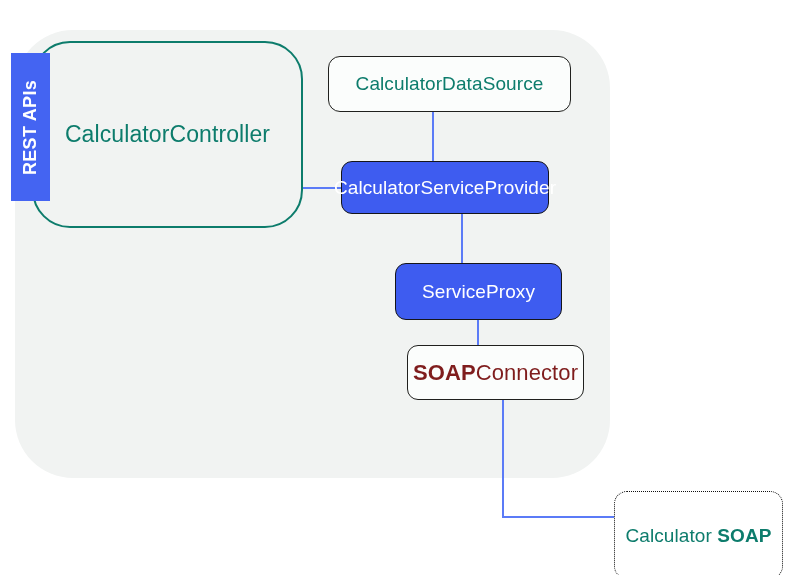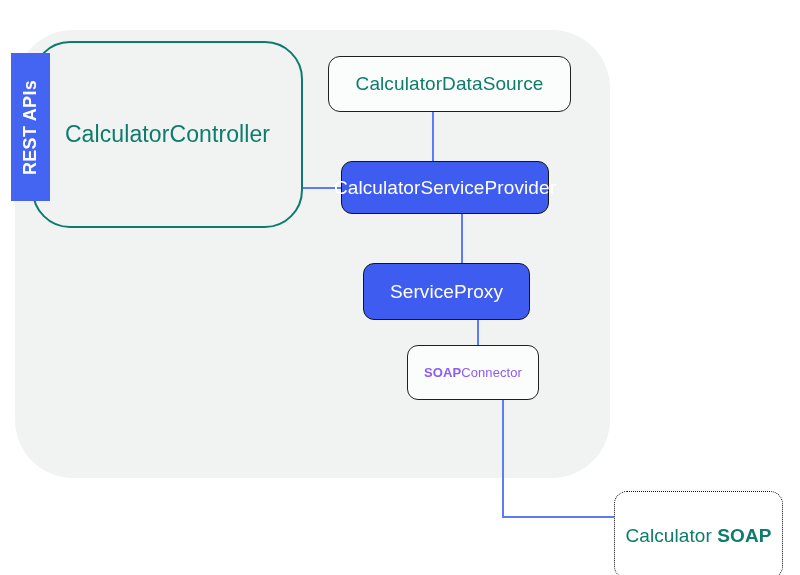--- a/index.html
+++ b/index.html
@@ -84,36 +84,36 @@
   .provider {
     left: 341px; top: 161px;
     width: 208px; height: 53px;
     background: #3e5cf0;
     border: 1.4px solid #15151a;
     border-radius: 11px;
     color: #ffffff;
     font-size: 19px;
   }
   .proxy {
-    left: 363px; top: 263px;
+    left: 395px; top: 263px;
     width: 167px; height: 57px;
     background: #3e5cf0;
     border: 1.4px solid #15151a;
     border-radius: 11px;
     color: #ffffff;
     font-size: 19px;
   }
   .soapconnector {
     left: 407px; top: 345px;
-    width: 132px; height: 55px;
+    width: 177px; height: 55px;
     background: #fbfdfc;
     border: 1.4px solid #20201e;
     border-radius: 11px;
-    color: #8b5cf6;
-    font-size: 13px;
+    color: #7f1d1d;
+    font-size: 22px;
   }
   .webservice {
     left: 614px; top: 491px;
     width: 169px; height: 88px;
     background: #ffffff;
     border: 1.6px dotted #111111;
     border-radius: 13px;
     color: #0d7c6c;
     font-size: 19px;
     line-height: 27px;

